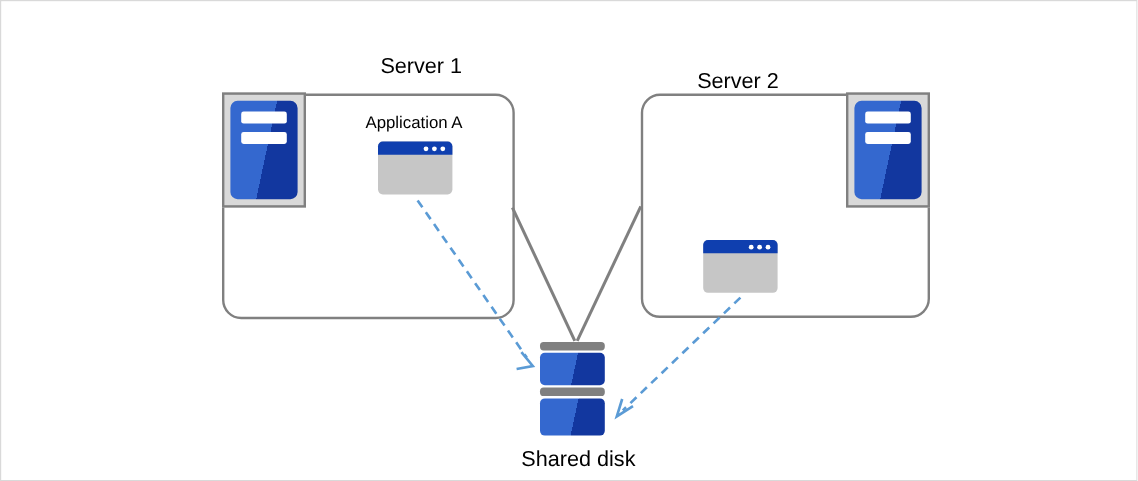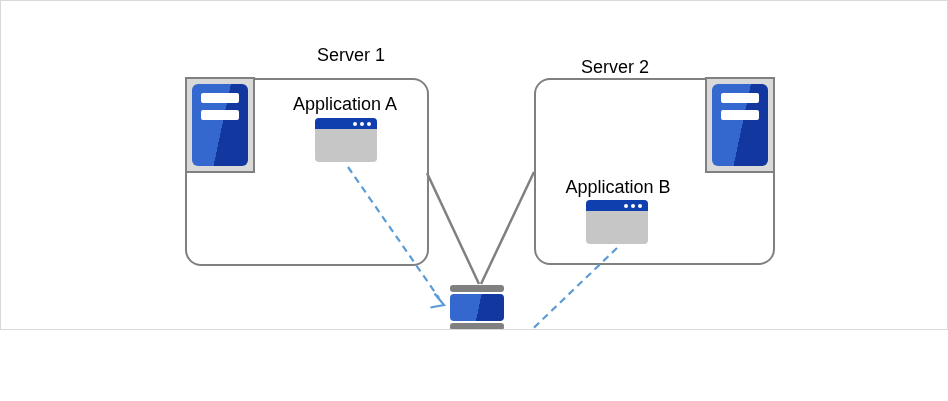--- a/index.html
+++ b/index.html
@@ -4,21 +4,21 @@
 <style>
   html, body {
     margin: 0;
     padding: 0;
     background: #ffffff;
     font-family: "Liberation Sans", sans-serif;
   }
   .canvas {
     position: relative;
     width: 948px;
-    height: 330px;
+    height: 401px;
     background: #ffffff;
     border: 1px solid var(--canvas-border, #d9d9d9);
     box-sizing: border-box;
     overflow: hidden;
   }
 
   
   .group-box {
     position: absolute;
     border: 2.5px solid var(--line-gray, #808080);
@@ -31,21 +31,21 @@
 
   
   .lbl {
     position: absolute;
     transform: translateX(-50%);
     white-space: nowrap;
     color: #000000;
     z-index: 6;
   }
   .lbl-server { font-size: 18px; }
-  .lbl-app { font-size: 18px; }
+  .lbl-app { font-size: 14px; }
   .server1-label { left: 350px; top: 44px; }
   .server2-label { left: 614px; top: 56px; }
   .app-a-label { left: 344px; top: 93px; }
   .app-b-label { left: 617px; top: 176px; }
   .disk-label { left: 481px; top: 371px; font-size: 18px; }
 
   
   .server-frame {
     position: absolute;
     width: 70px;
@@ -190,29 +190,29 @@
   </div>
 
   <div class="lbl lbl-server server2-label">Server 2</div>
   <div class="group-box box-server2"></div>
   <div class="server-frame frame-s2">
     <div class="tower">
       <div class="tower-bar b1"></div>
       <div class="tower-bar b2"></div>
     </div>
   </div>
-  <div class="lbl lbl-app app-b-label">Application B</div>
   <div class="app-icon app-b-icon">
     <div class="app-titlebar">
       <span class="app-dot d1"></span>
       <span class="app-dot d2"></span>
       <span class="app-dot d3"></span>
     </div>
   </div>
 
   <div class="disk">
     <div class="disk-cap c1"></div>
     <div class="disk-body b1"></div>
     <div class="disk-cap c2"></div>
     <div class="disk-body b2"></div>
   </div>
+  <div class="lbl disk-label">Shared disk</div>
 
 </div>
 
 </body></html>

